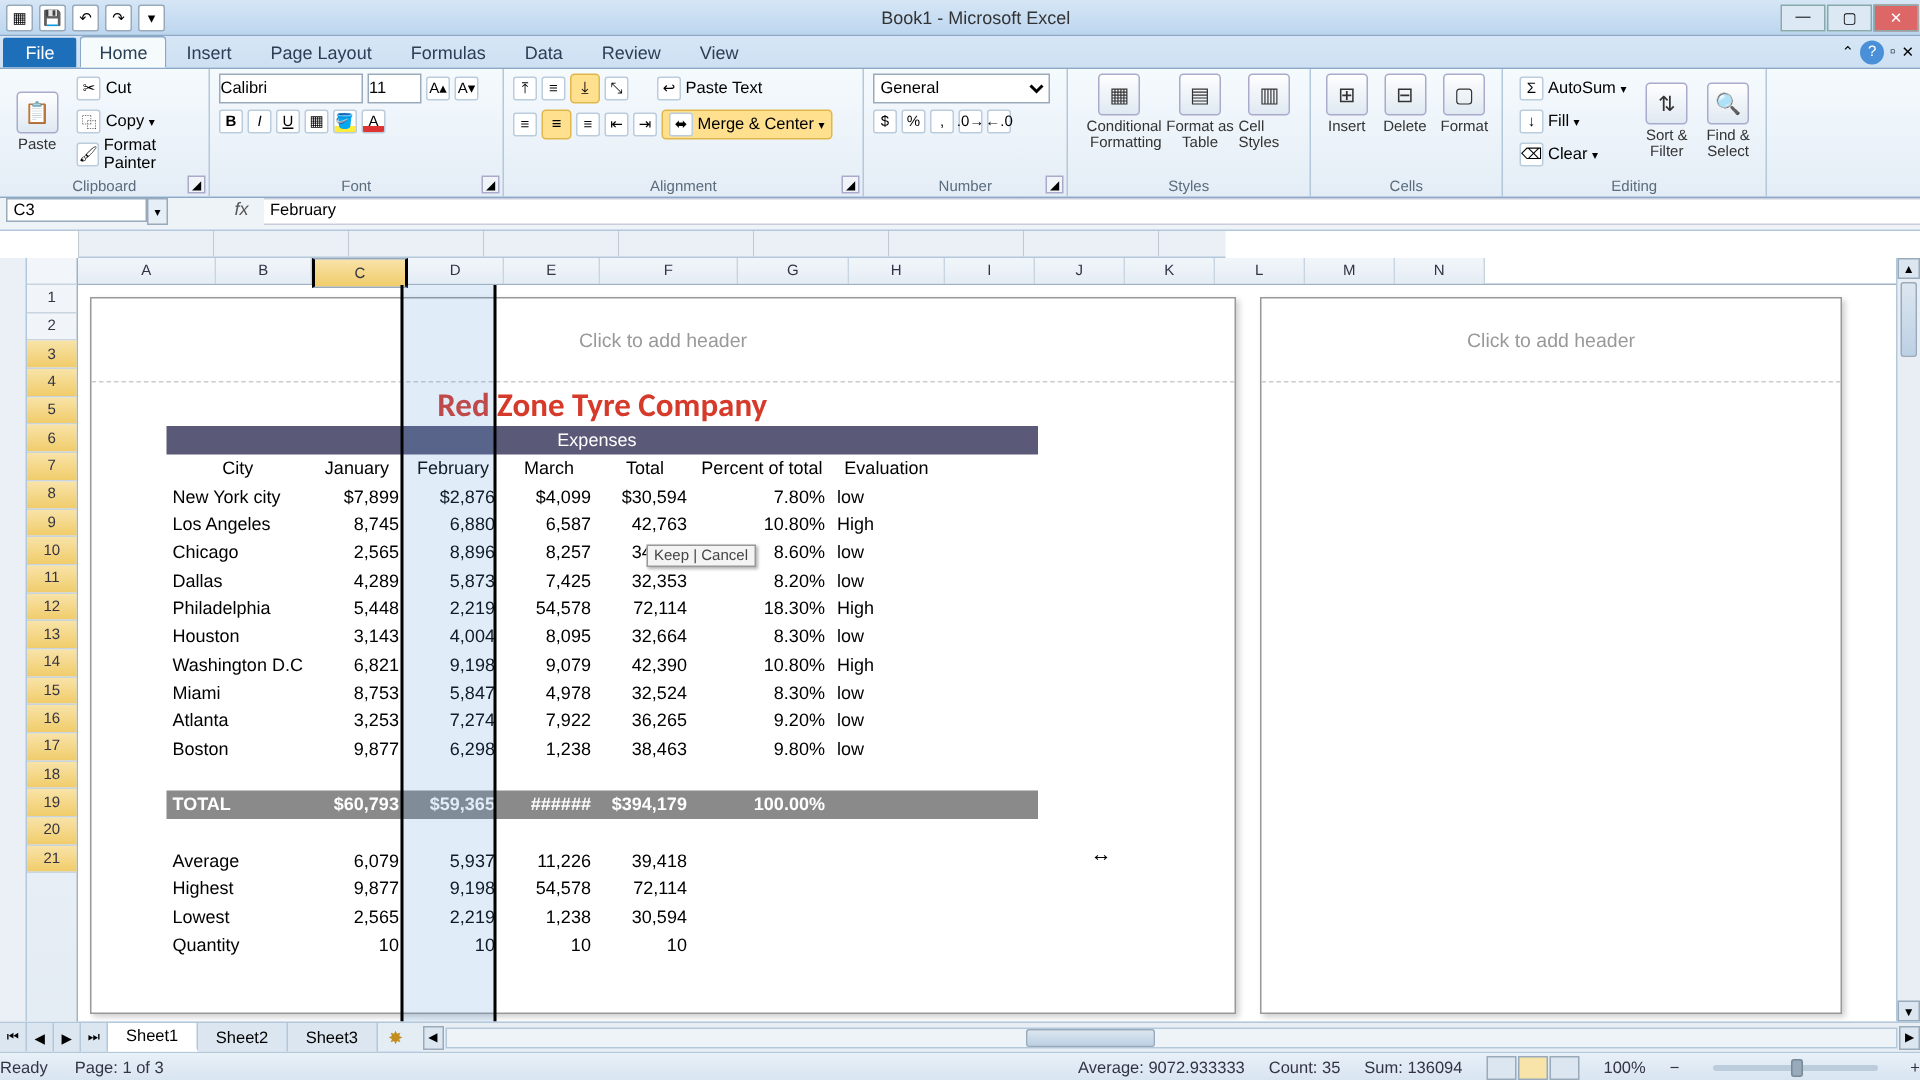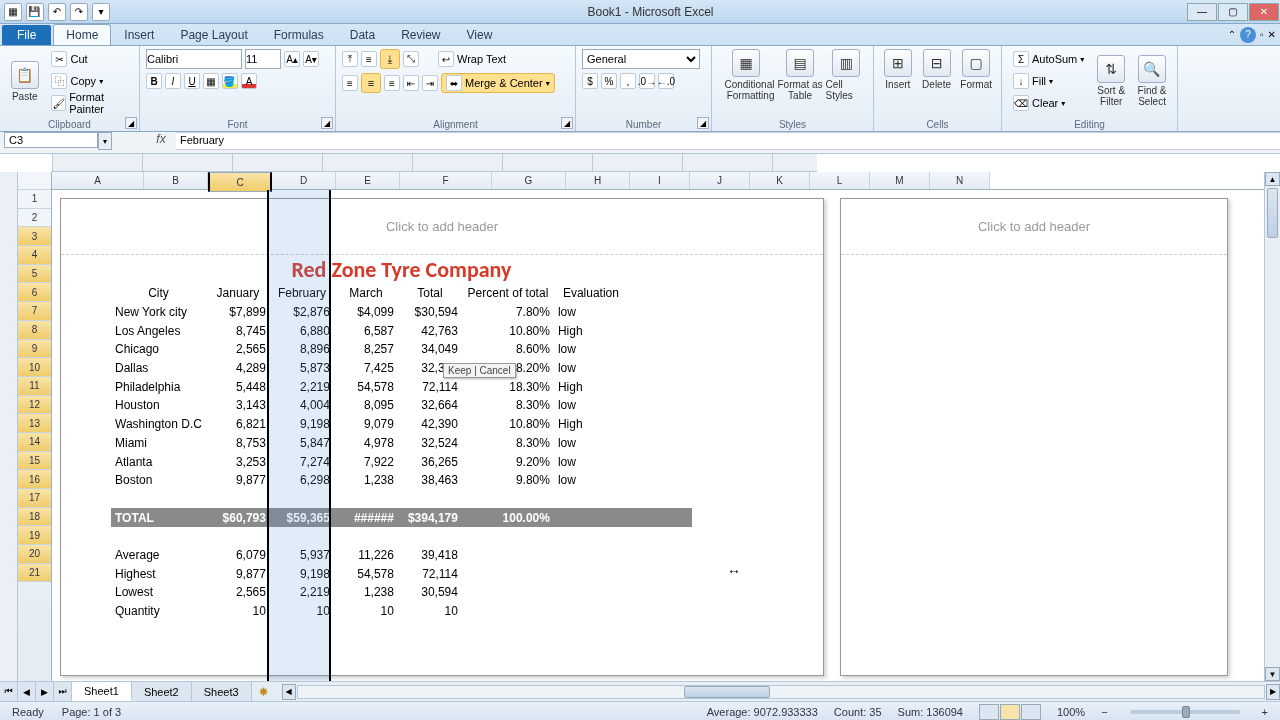--- a/index.html
+++ b/index.html
@@ -98,21 +98,21 @@
 .nav-arrow { width: 18px; border-right: 1px solid #b4c8dc; display: flex; align-items: center; justify-content: center; font-size: 9px; background: #dce6f0; }
 .sheet-tab { padding: 2px 12px; border-right: 1px solid #b4c8dc; font-size: 11px; background: #dce6f0; display: flex; align-items: center; }
 .sheet-tab.active { background: #fff; border-bottom: 2px solid #fff; font-weight: normal; }
 .new-sheet { width: 24px; display: flex; align-items: center; justify-content: center; color: #c28e1f; }
 .hscroll { flex: 1; display: flex; align-items: center; margin-left: 6px; background: #e8eef4; position: relative; }
 .hscroll .arr { width: 14px; height: 16px; background: #dce6f0; border: 1px solid #9ab; display: flex; align-items: center; justify-content: center; font-size: 8px; }
 .hscroll .track { flex: 1; height: 14px; border: 1px solid #b4c8dc; background: #eef3f8; margin: 0 1px; position: relative; }
 .hscroll .thumb { position: absolute; top: 0; bottom: 0; left: 40%; width: 86px; background: linear-gradient(#dce6f0,#bcd0e4); border: 1px solid #9ab; border-radius: 2px; }
 
 
-.status { height: 20px; border-top: 1px solid #b4c8dc; background: linear-gradient(#e8f0f8,#d8e4f0); display: flex; align-items: center; font-size: 11px; color: #334; padding: 0 12px; gap: 18px; }
+.status { height: 20px; border-top: 1px solid #b4c8dc; background: linear-gradient(#e8f0f8,#d8e4f0); display: flex; align-items: center; font-size: 11px; color: #334; padding: 0 0; gap: 18px; }
 .status .right { margin-left: auto; display: flex; gap: 16px; align-items: center; }
 .view-btns { display: flex; gap: 1px; }
 .view-btn { width: 20px; height: 16px; border: 1px solid #9ab; background: #dce6f0; }
 .view-btn.active { background: #f8e3a8; }
 .zoom-slider { width: 110px; height: 4px; background: #bcd; border-radius: 2px; position: relative; margin: 0 6px; }
 .zoom-slider .knob { position: absolute; left: 48%; top: -4px; width: 8px; height: 12px; background: #9ab; border: 1px solid #789; border-radius: 2px; }
 </style>
 </head>
 <body>
 
@@ -203,21 +203,21 @@
 
   <div class="group" style="width:240px">
     <div class="grow" style="margin-bottom:4px">
       <span class="ic">⤒</span>
       <span class="ic">≡</span>
       <span class="ic btn-sm active" style="width:20px">⤓</span>
       <span class="ic">⤡</span>
       <span style="width:8px"></span>
       <div class="btn-sm">
           <span class="ic">↩</span>
-          <span>Wrap Text</span>
+          <span>Paste Text</span>
         </div>
     </div>
     <div class="grow">
       <span class="ic">≡</span>
       <span class="ic btn-sm active" style="width:20px">≡</span>
       <span class="ic">≡</span>
       <span class="ic">⇤</span>
       <span class="ic">⇥</span>
       <div class="btn-sm active">
           <span class="ic">⬌</span>
@@ -375,20 +375,29 @@
               <col class="colD">
               <col class="colE">
               <col class="colF">
               <col class="colG">
               <col class="colH">
             </colgroup>
           <tbody>
               <tr class="title-row">
                 <td colspan="8">Red Zone Tyre Company</td>
               </tr>
+          <tr class="band-dark">
+                <td></td>
+                <td></td>
+                <td></td>
+                <td colspan="2">Expenses</td>
+                <td></td>
+                <td></td>
+                <td></td>
+              </tr>
           <tr class="hdr-row">
             <td>City</td>
             <td>January</td>
             <td>February</td>
             <td>March</td>
             <td>Total</td>
             <td>Percent of total</td>
             <td>Evaluation</td>
                 <td></td>
           </tr>
@@ -549,21 +558,21 @@
                 <td class="num">10</td>
                 <td class="num">10</td>
                 <td class="num">10</td>
                 <td class="num">10</td>
                 <td></td>
                 <td></td>
                 <td></td>
               </tr>
             </tbody>
         </table>
-        <div class="paste-pop" style="left:382px; top:164px">
+        <div class="paste-pop" style="left:370px; top:164px">
           <span>Keep</span> | <span>Cancel</span>
         </div>
         <div class="resize-arrow" style="left:666px; top:362px">↔</div>
       </div>
       <div class="page page2">
         <div class="header-area">Click to add header</div>
       </div>
     </div>
 
     <div class="col-sel" id="col-sel-overlay" style="left: 215px; width: 64px; top: 18px;"></div>

